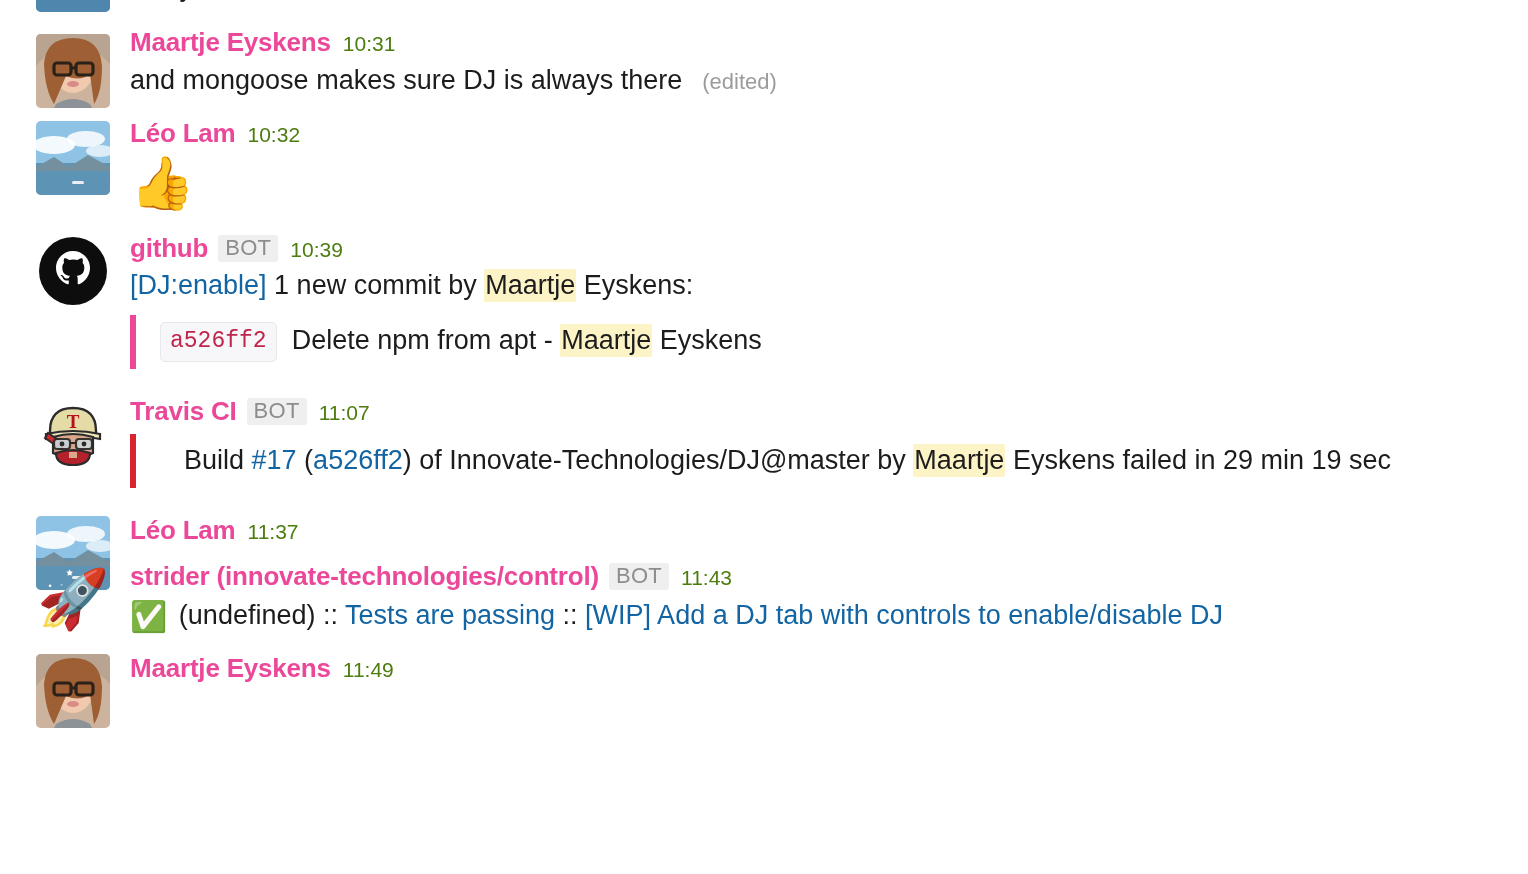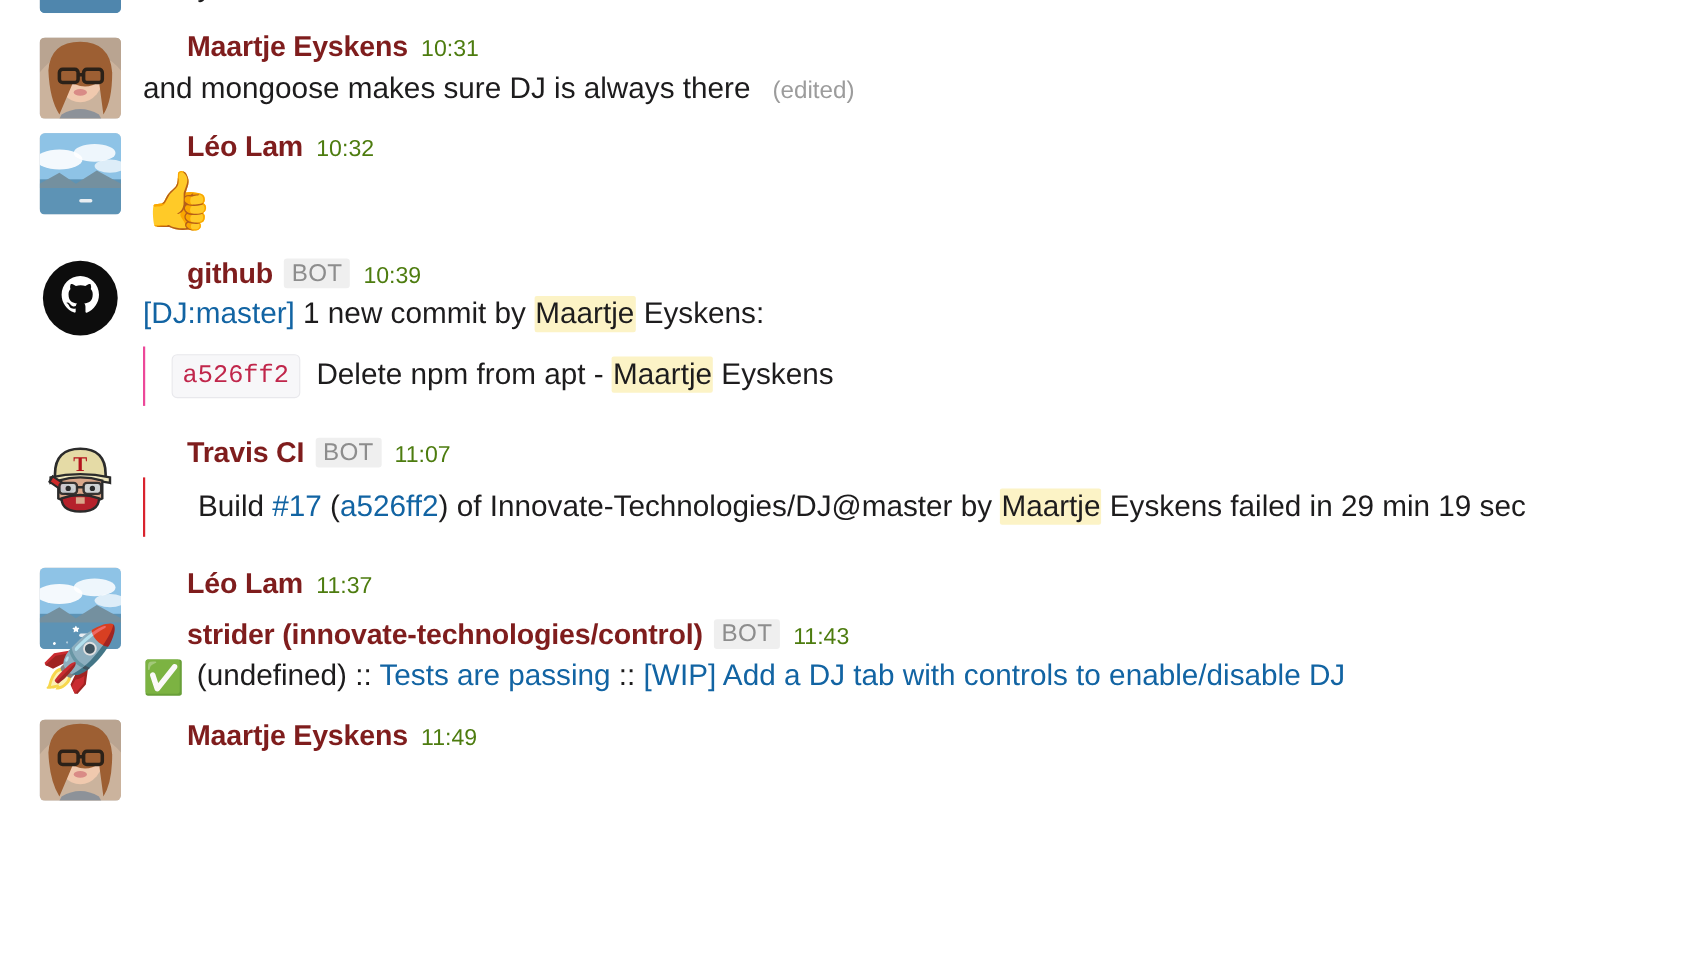--- a/index.html
+++ b/index.html
@@ -52,23 +52,22 @@
   
   .msg-head {
     display: flex;
     align-items: baseline;
     white-space: nowrap;
   }
   .author {
     font-weight: 700;
     font-size: 26px;
     line-height: 1.25;
-    color: #7f1d1d;
+    color: #ec4899;
     letter-spacing: -0.2px;
-    margin-left: 40px;
   }
   .bot-badge {
     display: inline-block;
     margin-left: 10px;
     padding: 2px 7px 3px 7px;
     background: #efefef;
     color: #8d8d8d;
     font-size: 22px;
     line-height: 1;
     font-weight: 400;
@@ -117,21 +116,21 @@
   .muted {
     color: #9c9c9c;
     font-size: 22px;
     margin-left: 20px;
   }
 
   
   .attach {
     margin-top: 10px;
     padding-left: 24px;
-    border-left: 2px solid #ec4899;
+    border-left: 6px solid #ec4899;
     min-height: 54px;
     display: flex;
     align-items: center;
   }
   .attach.fail { border-left-color: #d9232e; }
   .attach-text {
     font-size: 27px;
     line-height: 1.4;
     color: #1d1c1d;
   }
@@ -237,21 +236,21 @@
         <circle cx="37" cy="37" r="34" fill="#0d0d0d"></circle>
         <path d="M37 17c-9.5 0-17 7.6-17 17 0 7.5 4.9 13.9 11.6 16.2.8.2 1.2-.4 1.2-.8v-3c-4.7 1-5.7-2-5.7-2-.8-2-1.9-2.5-1.9-2.5-1.6-1 .1-1 .1-1 1.7.1 2.6 1.8 2.6 1.8 1.5 2.6 4 1.8 5 1.4.2-1.1.6-1.8 1.1-2.3-3.8-.4-7.7-1.9-7.7-8.4 0-1.9.7-3.4 1.8-4.6-.2-.4-.8-2.2.2-4.5 0 0 1.4-.5 4.7 1.7 1.4-.4 2.8-.6 4.3-.6s2.9.2 4.3.6c3.3-2.2 4.7-1.7 4.7-1.7 1 2.3.4 4.1.2 4.5 1.1 1.2 1.8 2.7 1.8 4.6 0 6.5-3.9 8-7.7 8.4.6.5 1.1 1.5 1.1 3.1v4.6c0 .5.3 1 1.2.8C49.1 47.9 54 41.5 54 34c0-9.4-7.6-17-17-17z" fill="#ffffff"></path>
       </svg>
     </div>
     <div class="msg-head">
       <span class="author">github</span>
       <span class="bot-badge">BOT</span>
       <span class="timestamp">10:39</span>
     </div>
     <div class="msg-body">
-      <span class="link">[DJ:master]</span><span> 1 new commit by </span><span class="hl">Maartje</span><span> Eyskens:</span>
+      <span class="link">[DJ:enable]</span><span> 1 new commit by </span><span class="hl">Maartje</span><span> Eyskens:</span>
     </div>
     <div class="attach">
       <div class="attach-text">
         <span class="code-badge">a526ff2</span>&nbsp;&nbsp;<span>Delete npm from apt - </span><span class="hl">Maartje</span><span> Eyskens</span>
       </div>
     </div>
   </div>
 
   <div class="msg" style="margin-top:26px;">
     <div class="avatar" style="top:2px; background:#ffffff;">

